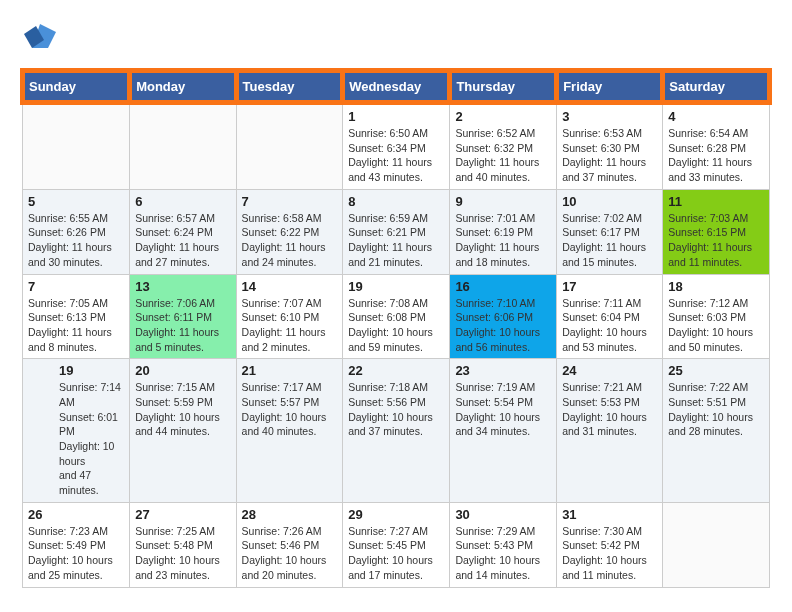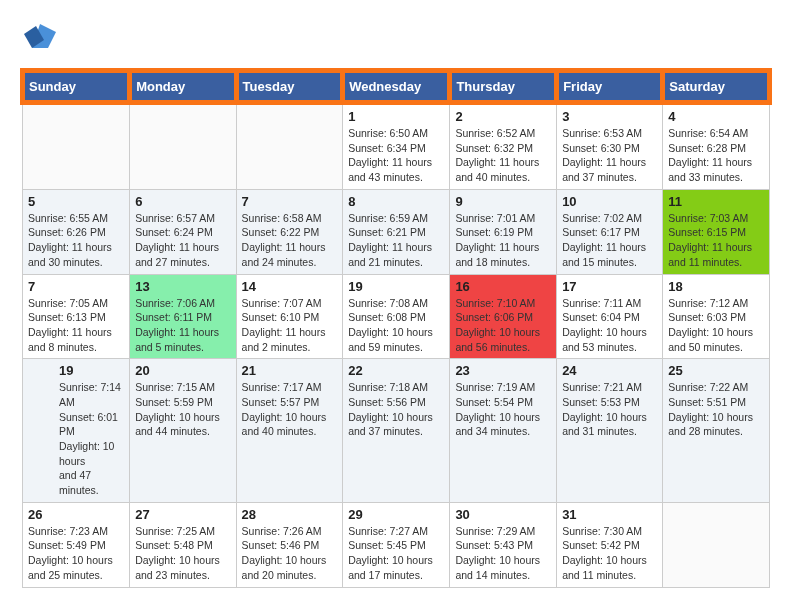--- a/index.html
+++ b/index.html
@@ -238,21 +238,21 @@
 Daylight: 11 hours
 and 2 minutes.</div>
         </td>
         <td style="background: rgb(255, 255, 255);">
           <div class="day-number">19</div>
           <div class="day-info" style="white-space: pre-line;">Sunrise: 7:08 AM
 Sunset: 6:08 PM
 Daylight: 10 hours
 and 59 minutes.</div>
         </td>
-        <td style="background: #ef4444;">
+        <td style="background: #0ea5e9;">
           <div class="day-number">16</div>
           <div class="day-info" style="white-space: pre-line;">Sunrise: 7:10 AM
 Sunset: 6:06 PM
 Daylight: 10 hours
 and 56 minutes.</div>
         </td>
         <td style="background: rgb(255, 255, 255);">
           <div class="day-number">17</div>
           <div class="day-info" style="white-space: pre-line;">Sunrise: 7:11 AM
 Sunset: 6:04 PM

